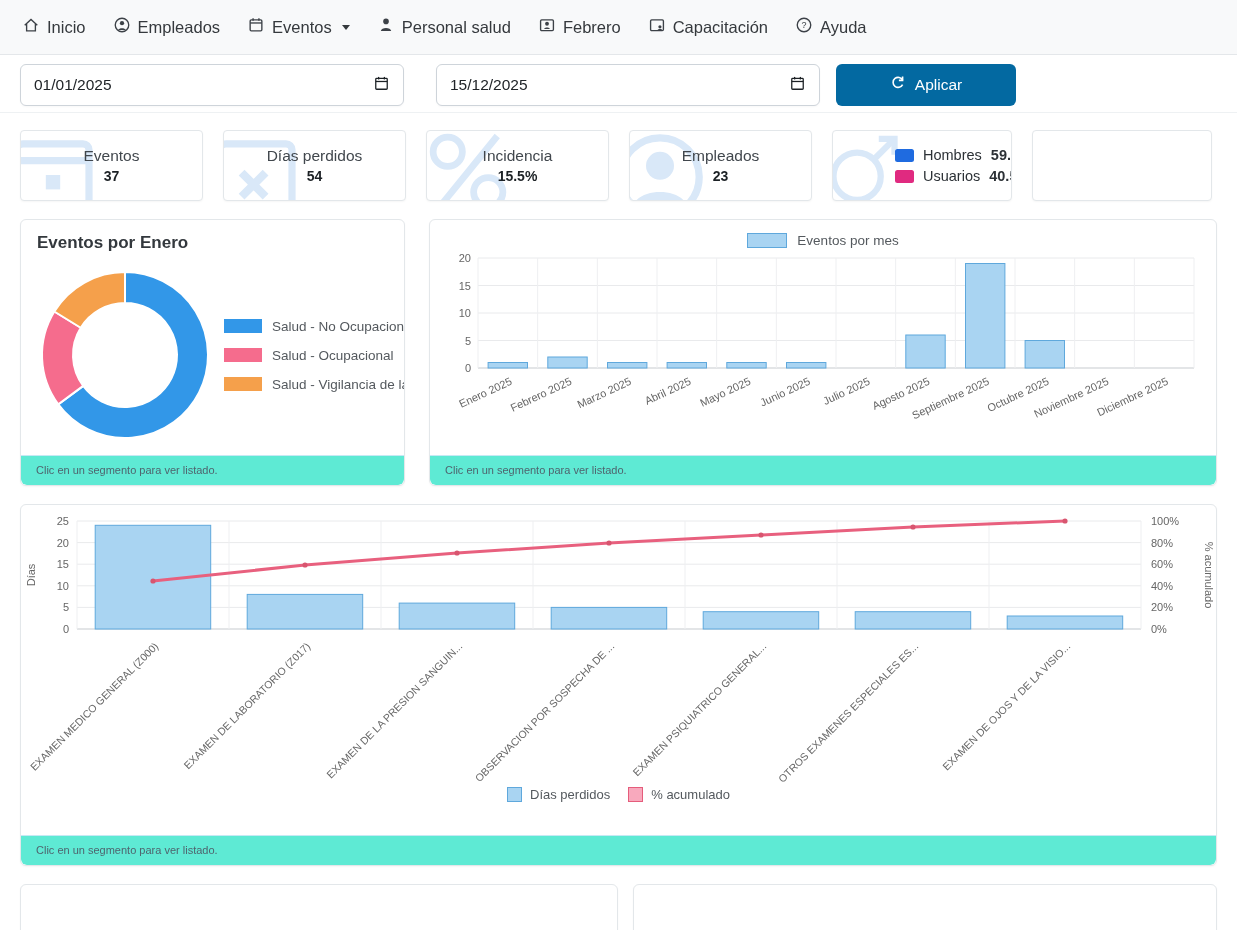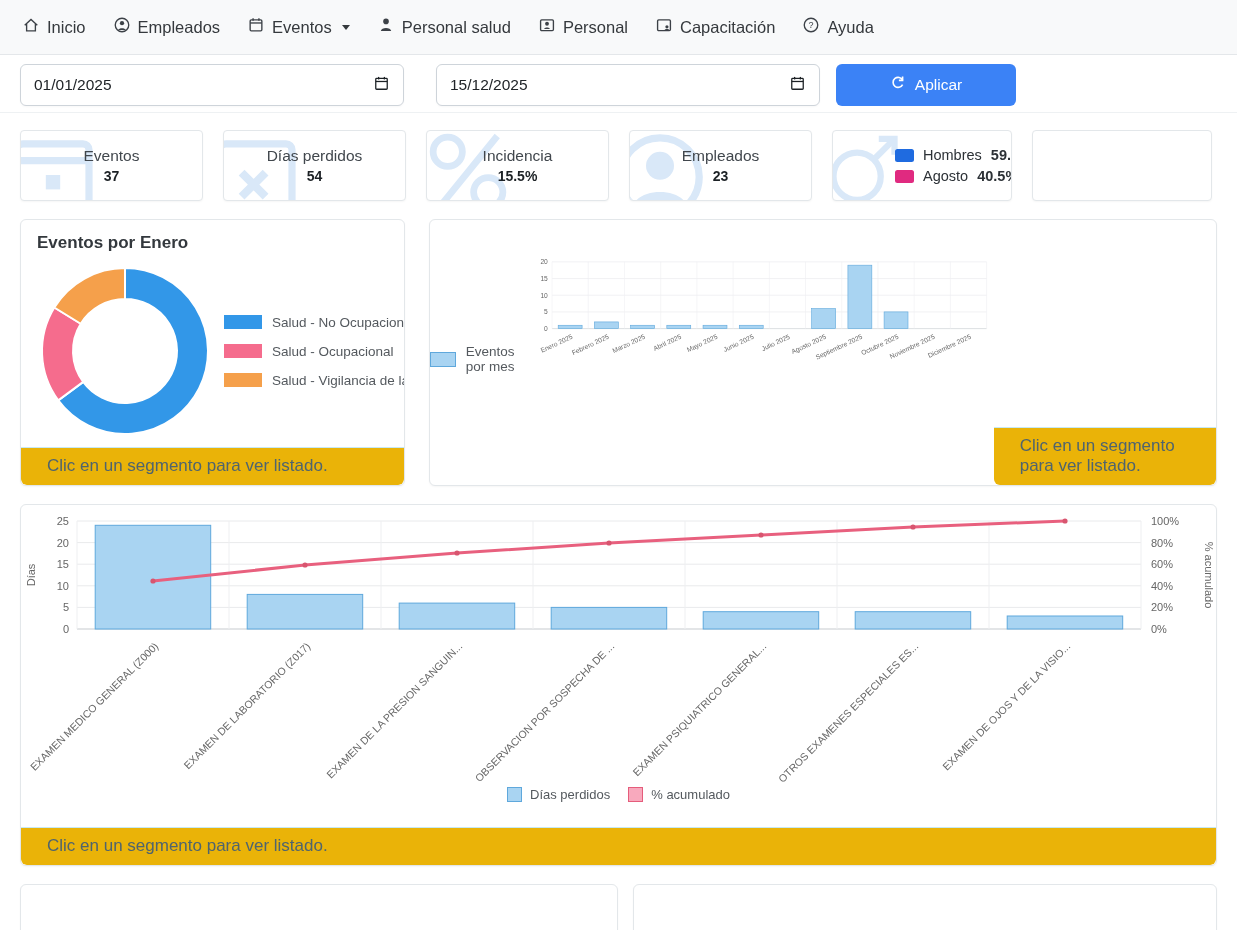--- a/index.html
+++ b/index.html
@@ -14,21 +14,21 @@
   .nav-item svg { flex:0 0 auto; }
   .caret { width:0; height:0; border-left:4.5px solid transparent; border-right:4.5px solid transparent;
            border-top:5px solid #35393d; margin-left:3px; }
 
   
   .filter-bar { display:flex; align-items:center; padding:9px 20px 6px; gap:32px;
                 border-bottom:1px solid #eef1f3; }
   .date-input { width:384px; height:42px; border:1px solid #ced4da; border-radius:6px; background:#fff;
                 display:flex; align-items:center; justify-content:space-between; padding:0 13px;
                 font-size:15.5px; color:#212529; cursor:text; box-shadow:0 1px 2px rgba(0,0,0,.03); }
-  .apply-btn { width:180px; height:42px; margin-left:-16px; background:#3b82f6; border:none; border-radius:6px;
+  .apply-btn { width:180px; height:42px; margin-left:-16px; background:#0369a1; border:none; border-radius:6px;
                color:#fff; font-size:15.5px; font-family:inherit; display:flex; align-items:center;
                justify-content:center; gap:9px; cursor:pointer; }
 
   
   .stats-row { display:flex; gap:20px; padding:17px 20px 0; }
   .stat-card { position:relative; width:183px; height:71px; background:#fff;
                border:1px solid #e3e7ea; border-radius:4px; overflow:hidden;
                box-shadow:0 1px 2px rgba(0,0,0,.04); }
   .stat-card.w180 { width:180px; }
   .stat-ghost { position:absolute; color:#d9e8f8; pointer-events:none; }
@@ -48,27 +48,27 @@
           box-shadow:0 1px 2px rgba(0,0,0,.04); position:relative; }
   .charts-row { display:flex; gap:24px; margin:18px 20px 0; height:267px; }
   .donut-card { width:386px; display:flex; flex-direction:column; overflow:hidden; }
   .card-title { font-size:17px; font-weight:bold; color:#33383d; padding:13px 16px 2px; }
   .donut-wrap { flex:1; display:flex; align-items:center; padding-left:18px; overflow:hidden; }
   .donut-legend { margin-left:13px; display:flex; flex-direction:column; gap:14px; overflow:hidden; flex:1; }
   .dl-item { display:flex; align-items:center; gap:10px; white-space:nowrap;
              font-size:13.5px; color:#54595e; cursor:pointer; }
   .dl-sw { width:38px; height:14px; flex:0 0 auto; }
 
-  .bar-card { width:790px; display:flex; flex-direction:row; overflow:hidden; }
+  .bar-card { width:790px; display:flex; flex-direction:column; overflow:hidden; }
   .chart-legend { display:flex; align-items:center; justify-content:center; gap:10px;
                   padding-top:13px; font-size:13.5px; color:#54595e; }
   .sw-rect { width:40px; height:15px; border:1px solid #5fa8dc; background:#a9d4f2; }
 
-  .hint-footer { margin-top:auto; background:#eab308; color:#4f646e; font-size:17px;
-                 padding:8px 26px 9px; border-top:1px solid #c6e9f4; border-radius:0 0 6px 6px; }
+  .hint-footer { margin-top:auto; background:#5eead4; color:#4f646e; font-size:11px;
+                 padding:8px 15px 9px; border-top:1px solid #c6e9f4; border-radius:0 0 6px 6px; }
 
   .pareto-card { margin:18px 20px 0; height:362px; display:flex; flex-direction:column; overflow:hidden; }
   .pareto-legend { display:flex; align-items:center; justify-content:center; gap:18px;
                    font-size:13px; color:#54595e; padding:0 0 4px; }
   .pareto-legend .item { display:flex; align-items:center; gap:8px; cursor:pointer; }
   .sw-sq { width:15px; height:15px; border:1px solid #5fa8dc; background:#a9d4f2; }
   .sw-sq.line { background:#f8a9bd; border-color:#e55c7b; }
 
   .bottom-row { display:flex; gap:15px; margin:18px 20px 0; }
   .partial-card { height:60px; border-radius:6px; }
@@ -115,21 +115,21 @@
             <path d="M3.4 13.4 C3.8 9.7 12.2 9.7 12.6 13.4 Z"></path>
           </svg></span>
       <span>Personal salud</span>
     </a>
     <a class="nav-item">
       <span><svg width="18" height="18" viewBox="0 0 16 16" fill="none" stroke="#3c4147" stroke-width="1.2">
             <rect x="2.3" y="3.4" width="11.4" height="9.6" rx="1"></rect>
             <circle cx="8" cy="6.9" r="1.7" fill="#3c4147" stroke="none"></circle>
             <path d="M5.3 11.6 C5.8 9.7 10.2 9.7 10.7 11.6 Z" fill="#3c4147" stroke="none"></path>
           </svg></span>
-      <span>Personal</span>
+      <span>Febrero</span>
     </a>
     <a class="nav-item">
       <span><svg width="18" height="18" viewBox="0 0 16 16" fill="none" stroke="#3c4147" stroke-width="1.2">
             <rect x="2.3" y="3.4" width="11.4" height="9.6" rx="1"></rect>
             <circle cx="10.6" cy="9.6" r="1.4" fill="#3c4147" stroke="none"></circle>
             <path d="M8.5 12.6 C8.9 11.3 12.3 11.3 12.7 12.6 Z" fill="#3c4147" stroke="none"></path>
           </svg></span>
       <span>Capacitación</span>
     </a>
     <a class="nav-item">
@@ -232,21 +232,21 @@
           </svg>
       </span>
       <div class="gender-legend">
         <div class="g-row">
           <span class="g-sw" style="background: rgb(31, 107, 224);"></span>
           <span class="g-label">Hombres</span>
           <span class="g-val">59.5%</span>
         </div>
         <div class="g-row">
           <span class="g-sw" style="background: rgb(224, 42, 128);"></span>
-          <span class="g-label">Agosto</span>
+          <span class="g-label">Usuarios</span>
           <span class="g-val">40.5%</span>
         </div>
       </div>
     </div>
     <div class="stat-card w180"></div>
   </div>
 
   <div class="charts-row">
     <div class="card donut-card">
       <div class="card-title">Eventos por Enero</div>

